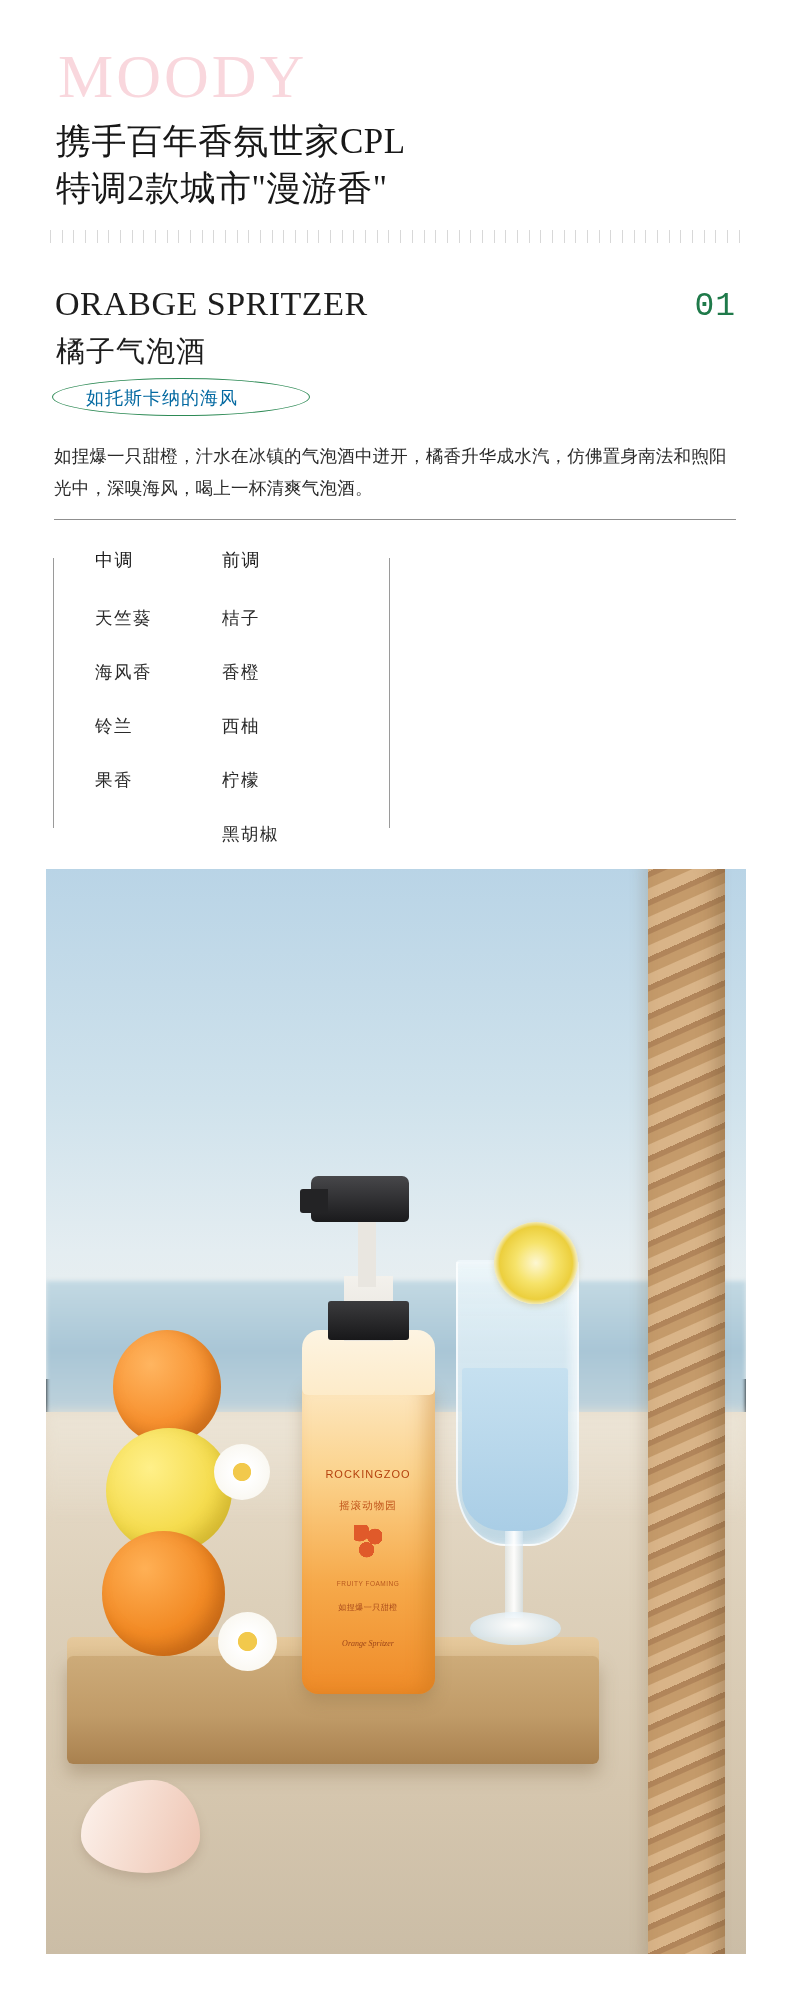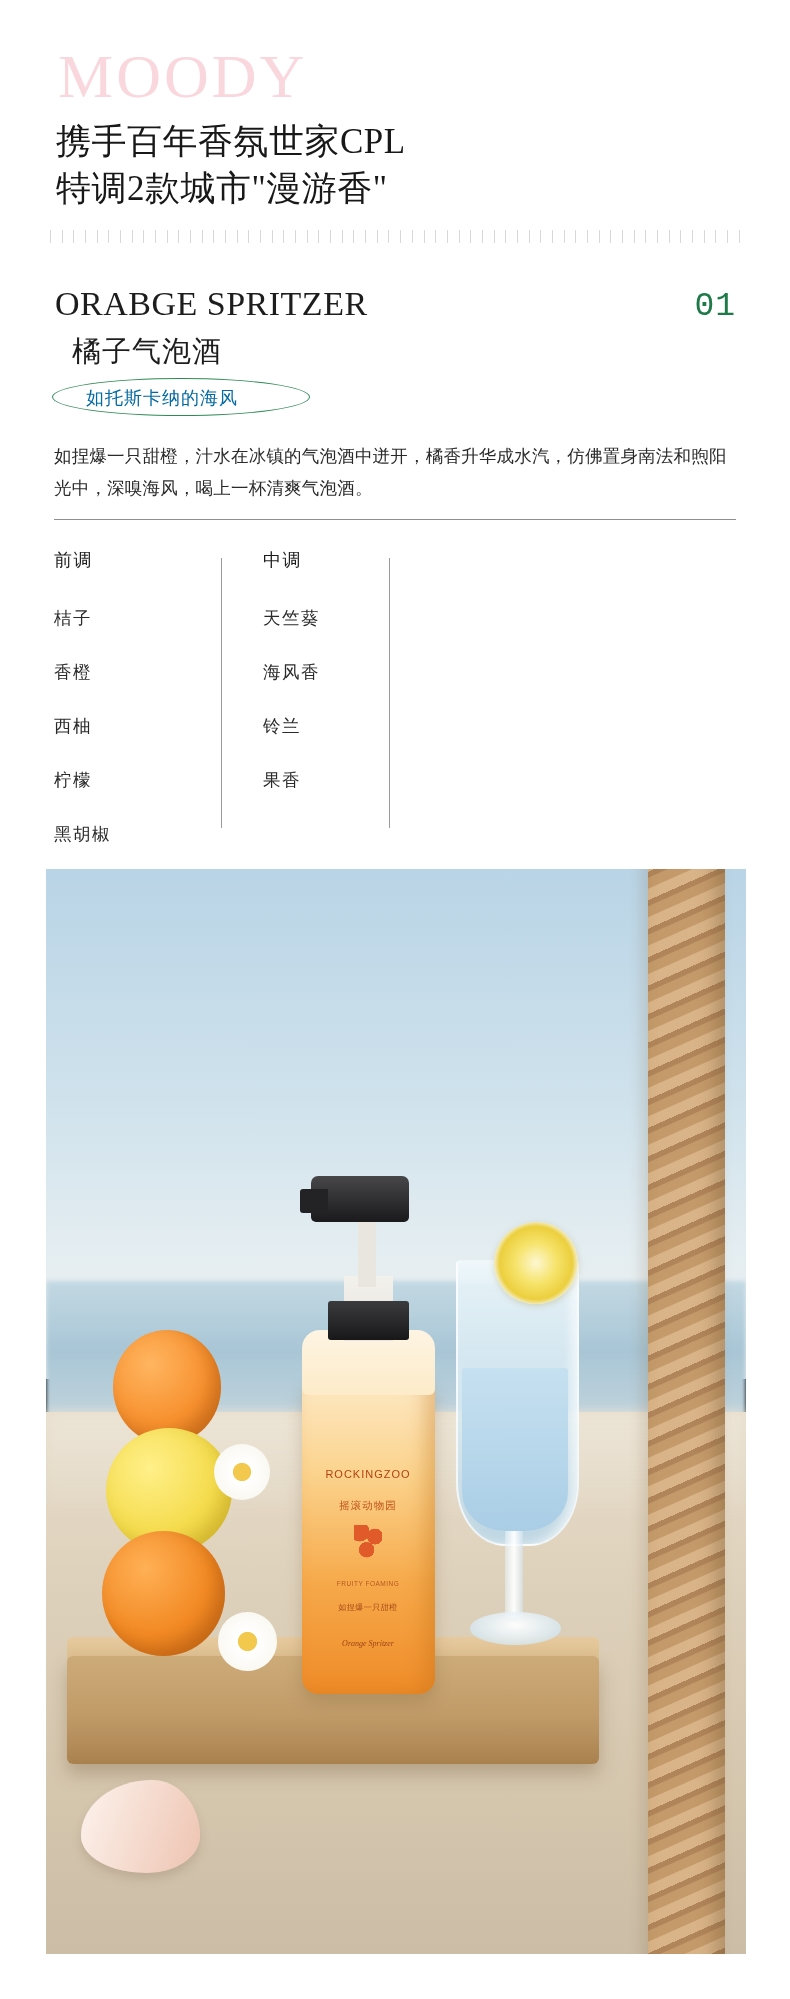--- a/index.html
+++ b/index.html
@@ -83,21 +83,21 @@
     right: 54px;
     top: 288px;
     font-family: Liberation Mono, monospace;
     font-size: 33px;
     color: #1f7a4a;
     font-weight: 400;
     letter-spacing: 1px;
   }
   .scent-cn {
     position: absolute;
-    left: 72px;
+    left: 56px;
     top: 332px;
     font-family: "Liberation Serif", serif;
     font-size: 29px;
     color: #1d1d1d;
     letter-spacing: 1px;
   }
   .tag-wrap {
     position: absolute;
     left: 52px;
     top: 378px;
@@ -554,43 +554,43 @@
   <div class="tag-wrap">
     <div class="tag-ellipse"></div>
     <div class="tag-text">如托斯卡纳的海风</div>
   </div>
 
   <div class="desc">如捏爆一只甜橙，汁水在冰镇的气泡酒中迸开，橘香升华成水汽，仿佛置身南法和煦阳光中，深嗅海风，喝上一杯清爽气泡酒。</div>
   <div class="rule"></div>
 
   <div class="notes">
 
-    <div class="note-col first">
-
-      <div class="pad">
-        <div class="note-title">前调</div>
-        <div class="note-item">桔子</div>
-        <div class="note-item">香橙</div>
-        <div class="note-item">西柚</div>
-        <div class="note-item">柠檬</div>
-        <div class="note-item">黑胡椒</div>
-      </div>
-    </div>
-
     <div class="note-col mid">
       <div class="vline"></div>
       <div class="pad">
         <div class="note-title">中调</div>
         <div class="note-item">天竺葵</div>
         <div class="note-item">海风香</div>
         <div class="note-item">铃兰</div>
         <div class="note-item">果香</div>
       </div>
     </div>
 
+    <div class="note-col first">
+
+      <div class="pad">
+        <div class="note-title">前调</div>
+        <div class="note-item">桔子</div>
+        <div class="note-item">香橙</div>
+        <div class="note-item">西柚</div>
+        <div class="note-item">柠檬</div>
+        <div class="note-item">黑胡椒</div>
+      </div>
+    </div>
+
     <div class="note-col last">
       <div class="vline"></div>
     </div>
 
   </div>
 
   <div class="photo">
     <div class="sky"></div>
     <div class="sea"></div>
     <div class="sand"></div>

